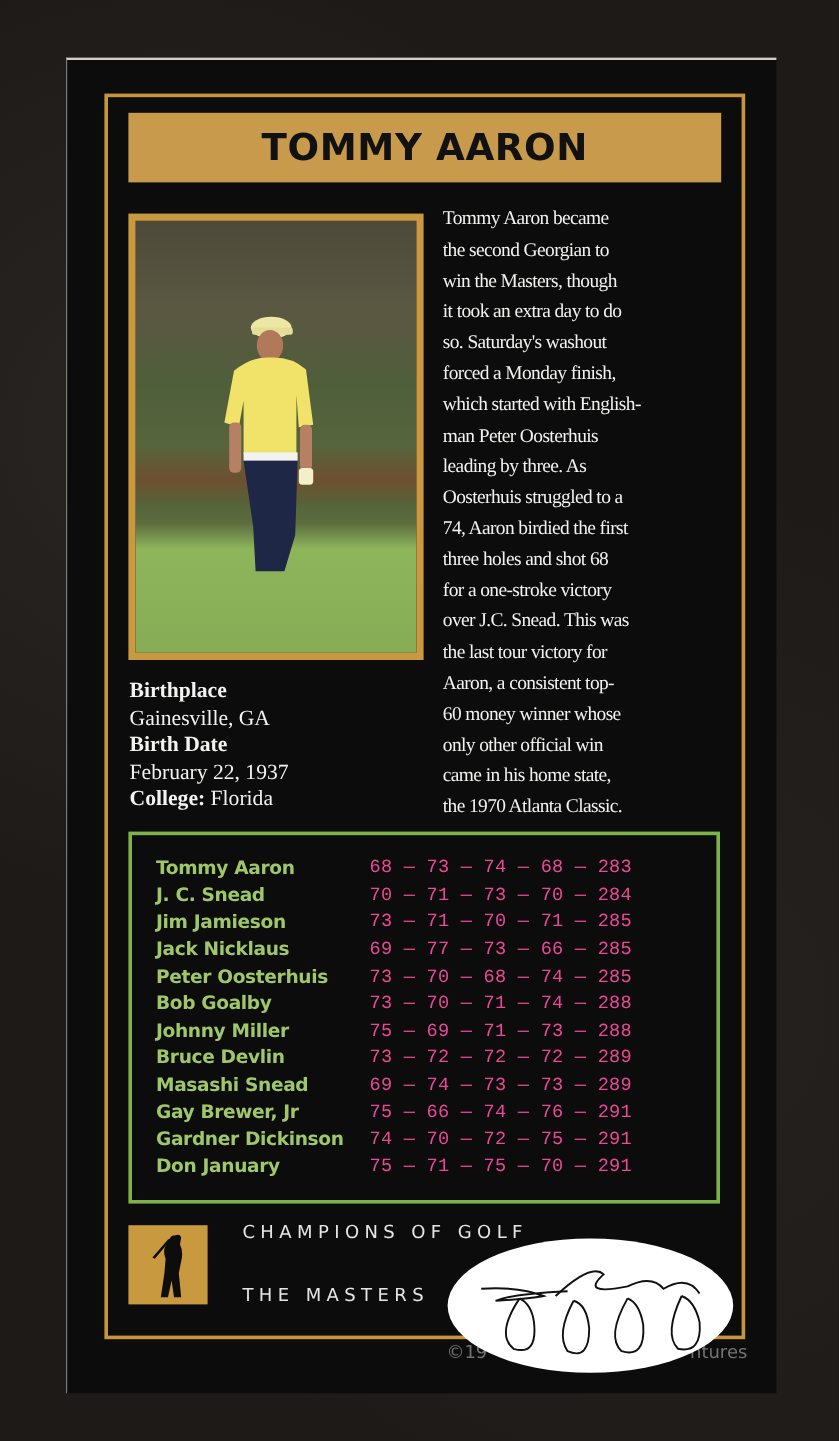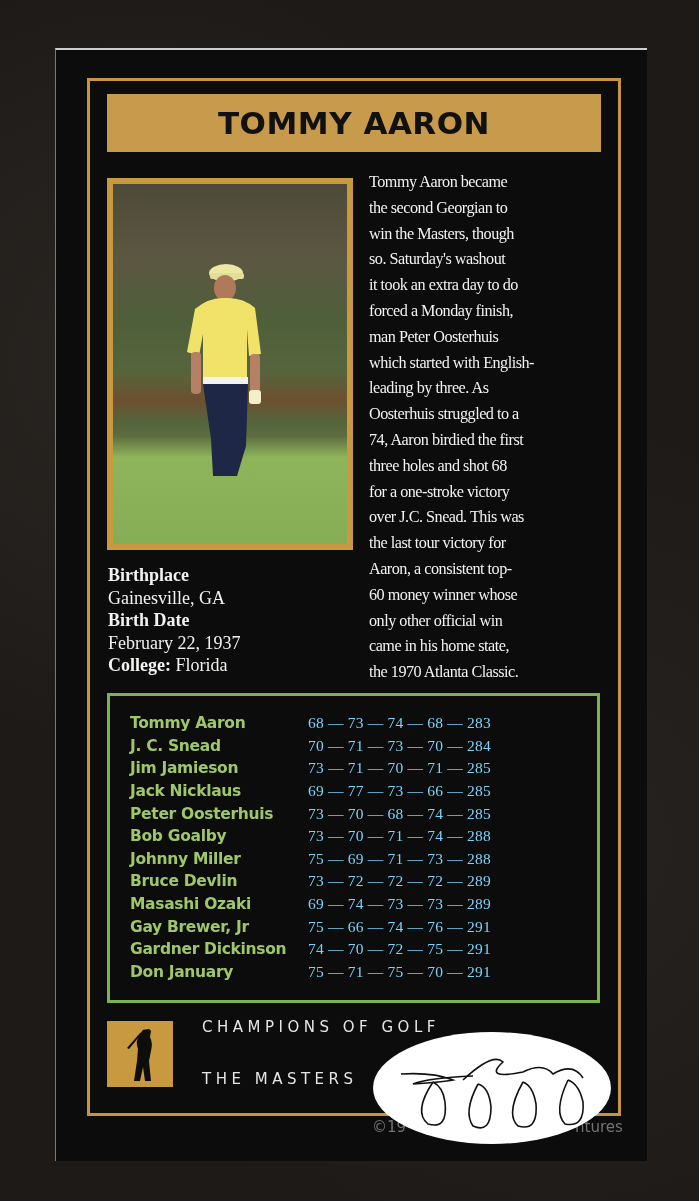--- a/index.html
+++ b/index.html
@@ -62,21 +62,21 @@
   }
   .row {
     display: flex; height: 22.6px; align-items: center;
     font-size: 15.5px; color: #9fc769;
   }
   .row .name {
     width: 178px; font-weight: bold; white-space: nowrap;
     font-family: "DejaVu Sans", sans-serif; letter-spacing: -0.3px;
   }
   .row .scores {
-    font-family: Liberation Serif, serif; color: #7dd3fc;
+    font-family: Liberation Mono, monospace; color: #ec4899;
     letter-spacing: 0.2px; white-space: nowrap;
   }
   .logo-box {
     position: absolute; left: 107px; top: 1021px; width: 66px; height: 66px;
     background: #c9993f;
   }
   .brand {
     position: absolute; left: 202px; font-family: "DejaVu Sans", sans-serif;
     font-size: 15px; letter-spacing: 4.5px; color: #e5e5e5; white-space: nowrap;
   }
@@ -122,25 +122,25 @@
     <rect x="136" y="206" width="12" height="14" rx="3" fill="#f3efc8"></rect>
 
     <path d="M90 200 L135 200 L133 262 L124 292 L100 292 L98 255 Z" fill="#1f2747"></path>
   </svg>
 </div>
 
 <div class="bio">
   <p>Tommy Aaron became</p>
   <p>the second Georgian to</p>
   <p>win the Masters, though</p>
+  <p>it took an extra day to do</p>
   <p>so. Saturday's washout</p>
-  <p>it took an extra day to do</p>
   <p>forced a Monday finish,</p>
+  <p>which started with English-</p>
   <p>man Peter Oosterhuis</p>
-  <p>which started with English-</p>
   <p>leading by three. As</p>
   <p>Oosterhuis struggled to a</p>
   <p>74, Aaron birdied the first</p>
   <p>three holes and shot 68</p>
   <p>for a one-stroke victory</p>
   <p>over J.C. Snead. This was</p>
   <p>the last tour victory for</p>
   <p>Aaron, a consistent top-</p>
   <p>60 money winner whose</p>
   <p>only other official win</p>
@@ -186,21 +186,21 @@
     </div>
   <div class="row">
       <span class="name">Johnny Miller</span>
       <span class="scores">75 — 69 — 71 — 73 — 288</span>
     </div>
   <div class="row">
       <span class="name">Bruce Devlin</span>
       <span class="scores">73 — 72 — 72 — 72 — 289</span>
     </div>
   <div class="row">
-      <span class="name">Masashi Ozaki</span>
+      <span class="name">Masashi Snead</span>
       <span class="scores">69 — 74 — 73 — 73 — 289</span>
     </div>
   <div class="row">
       <span class="name">Gay Brewer, Jr</span>
       <span class="scores">75 — 66 — 74 — 76 — 291</span>
     </div>
   <div class="row">
       <span class="name">Gardner Dickinson</span>
       <span class="scores">74 — 70 — 72 — 75 — 291</span>
     </div>

